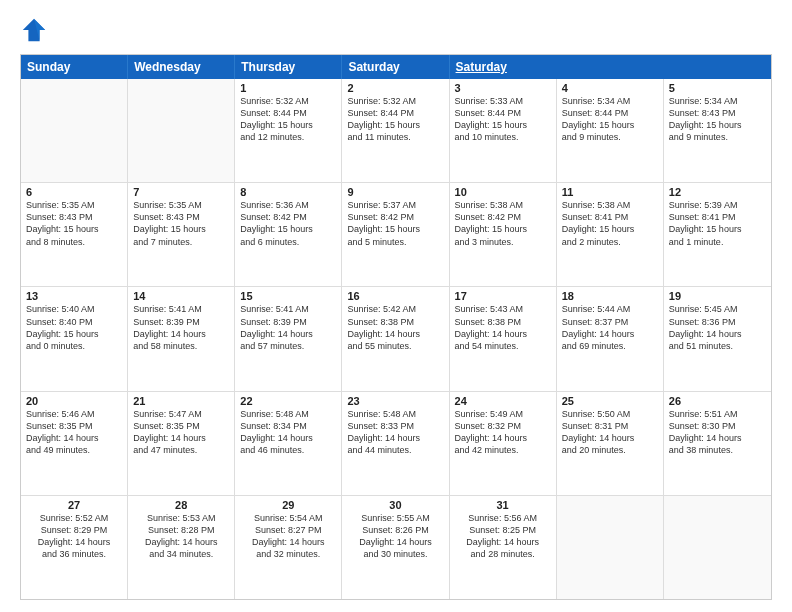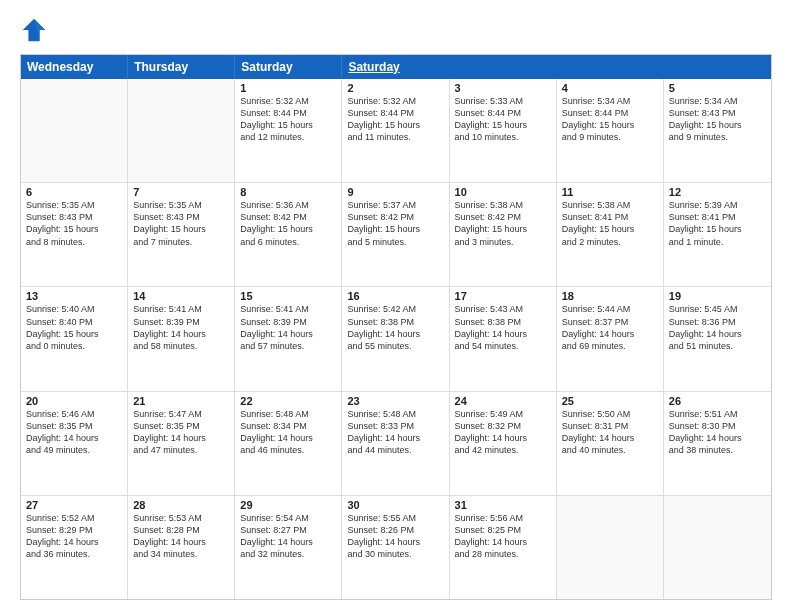--- a/index.html
+++ b/index.html
@@ -83,21 +83,21 @@
       flex: 1;
       display: flex;
       flex-direction: column;
     }
     .cal-row {
       display: grid;
       grid-template-columns: repeat(7, 1fr);
       flex: 1;
       border-bottom: 1px solid #ddd;
     }
-    .cal-row:last-child { border-bottom: none; }
+    .cal-row:last-child { border-bottom: none; text-align: center; }
     .cal-cell {
       border-right: 1px solid #ddd;
       padding: 3px 5px;
       font-size: 9.5px;
       color: #333;
       min-height: 0;
       overflow: hidden;
     }
     .cal-cell:last-child { border-right: none; }
     .cal-cell.empty { background: #f9f9f9; }
@@ -131,20 +131,21 @@
       </div>
     </div>
     <div class="title-block">
       <div class="main-title"></div>
       <div class="subtitle"></div>
     </div>
   </div>
 
   <div class="calendar">
     <div class="cal-header" id="cal-header">
+        <div class="cal-header-cell">Sunday</div>
         <div class="cal-header-cell">Wednesday</div>
         <div class="cal-header-cell">Thursday</div>
         <div class="cal-header-cell">Saturday</div>
         <div class="cal-header-cell">Saturday</div>
       </div>
     <div class="cal-body" id="cal-body">
         <div class="cal-row">
           <div class="cal-cell empty"></div>
           <div class="cal-cell empty"></div>
           <div class="cal-cell">
@@ -319,21 +320,21 @@
             <span class="cell-line">Sunrise: 5:49 AM</span>
             <span class="cell-line">Sunset: 8:32 PM</span>
             <span class="cell-line">Daylight: 14 hours</span>
             <span class="cell-line">and 42 minutes.</span>
           </div>
           <div class="cal-cell">
             <span class="day-num">25</span>
             <span class="cell-line">Sunrise: 5:50 AM</span>
             <span class="cell-line">Sunset: 8:31 PM</span>
             <span class="cell-line">Daylight: 14 hours</span>
-            <span class="cell-line">and 40 minutes.</span>
+            <span class="cell-line">and 20 minutes.</span>
           </div>
           <div class="cal-cell">
             <span class="day-num">26</span>
             <span class="cell-line">Sunrise: 5:51 AM</span>
             <span class="cell-line">Sunset: 8:30 PM</span>
             <span class="cell-line">Daylight: 14 hours</span>
             <span class="cell-line">and 38 minutes.</span>
           </div>
         </div>
         <div class="cal-row">

